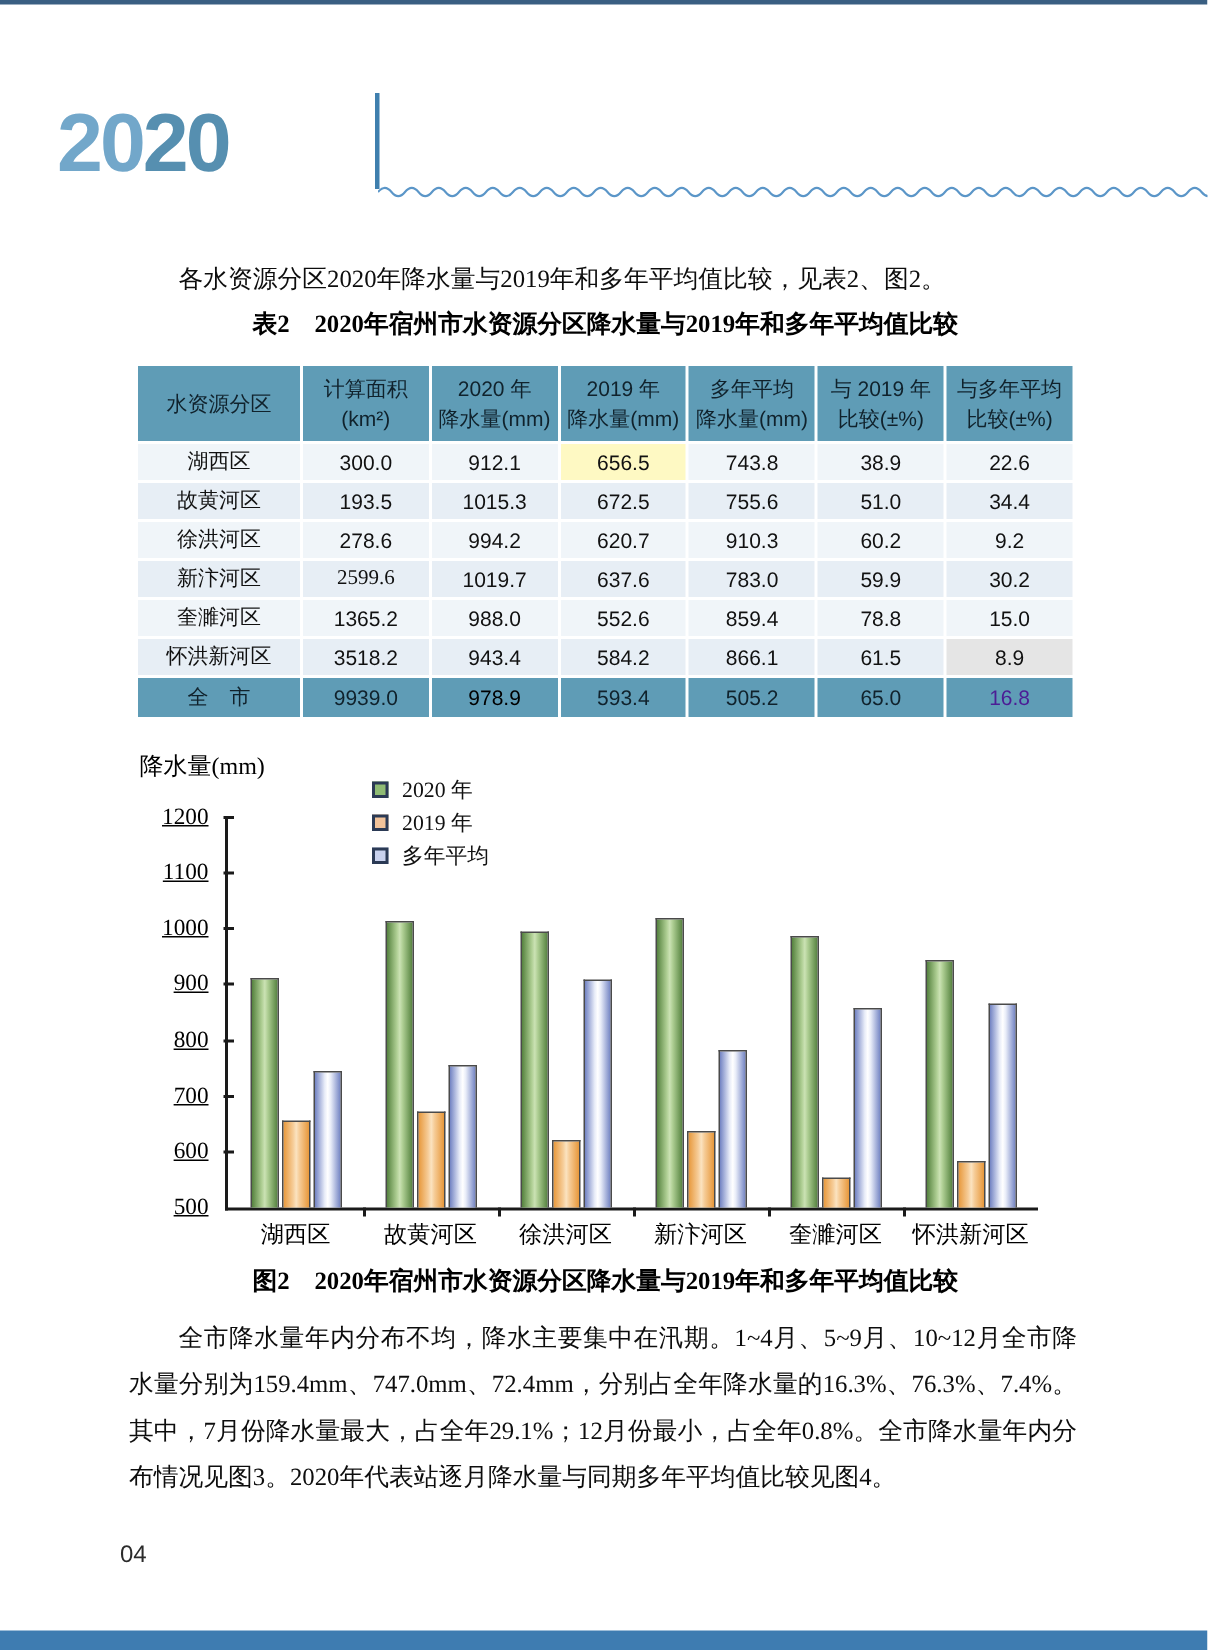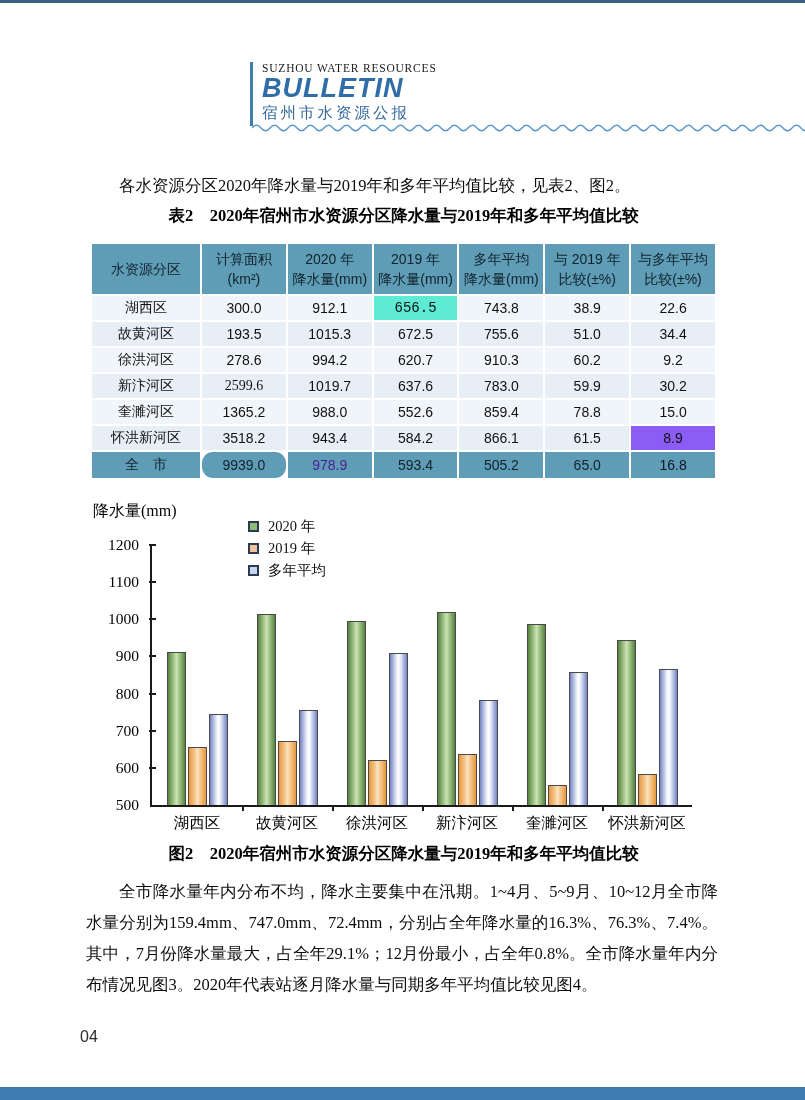--- a/index.html
+++ b/index.html
@@ -54,44 +54,40 @@
   .legend-row{display:flex;align-items:center;height:22px;}
   .legend-swatch{width:11px;height:11px;border:2px solid #2b3a55;margin-right:9px;box-sizing:border-box;}
   .legend-label{font-size:14.5px;color:#111;font-family:"Liberation Serif",serif;}
 
   
   .chart{position:absolute;left:85px;top:495px;width:630px;height:345px;}
   .chart-ylabel{position:absolute;left:8px;top:6px;font-size:16px;color:#000;}
   .plot{position:absolute;left:65px;top:50px;width:540px;height:260px;
     border-left:2px solid #1a1a1a;border-bottom:2px solid #1a1a1a;box-sizing:content-box;}
   .ytick-label{position:absolute;width:46px;text-align:right;font-size:15.5px;color:#000;
-    font-family:"Liberation Serif",serif;}
+    font-family:"Liberation Serif",serif;text-decoration:underline;}
   .ytick-mark{position:absolute;height:2px;width:7px;background:#1a1a1a;}
   .xtick-mark{position:absolute;width:2px;height:6px;background:#1a1a1a;}
   .bar{position:absolute;bottom:0;width:19px;border:1px solid #4a4a4a;box-sizing:border-box;border-bottom:none;}
   .xlabel{position:absolute;top:268px;text-align:center;font-size:15.5px;color:#000;white-space:nowrap;}
 
   .fig-caption{position:absolute;left:90px;top:843px;width:627px;text-align:center;
     font-weight:bold;font-size:16.5px;color:#000;}
 
   .page-number{position:absolute;left:80px;top:1028px;font-size:16px;color:#2b2b2b;
     font-family:"Liberation Sans","DejaVu Sans",sans-serif;}
 </style>
 </head>
 <body>
 
 <div class="top-line"></div>
 
 <div class="masthead">
+  <div class="logo-year"><span class="y1">20</span><span class="y2">20</span></div>
   <div class="masthead-divider"></div>
-  <div class="masthead-text">
-    <div class="mh-en-small">SUZHOU WATER RESOURCES</div>
-    <div class="mh-en-big">BULLETIN</div>
-    <div class="mh-cn">宿州市水资源公报</div>
-  </div>
   <svg class="wave-svg" width="558" height="10" viewBox="0 0 558 10">
     <path id="wave-path" d="M0,5 q4.5,-5.5 9,0 q4.5,5.5 9,0 q4.5,-5.5 9,0 q4.5,5.5 9,0 q4.5,-5.5 9,0 q4.5,5.5 9,0 q4.5,-5.5 9,0 q4.5,5.5 9,0 q4.5,-5.5 9,0 q4.5,5.5 9,0 q4.5,-5.5 9,0 q4.5,5.5 9,0 q4.5,-5.5 9,0 q4.5,5.5 9,0 q4.5,-5.5 9,0 q4.5,5.5 9,0 q4.5,-5.5 9,0 q4.5,5.5 9,0 q4.5,-5.5 9,0 q4.5,5.5 9,0 q4.5,-5.5 9,0 q4.5,5.5 9,0 q4.5,-5.5 9,0 q4.5,5.5 9,0 q4.5,-5.5 9,0 q4.5,5.5 9,0 q4.5,-5.5 9,0 q4.5,5.5 9,0 q4.5,-5.5 9,0 q4.5,5.5 9,0 q4.5,-5.5 9,0 q4.5,5.5 9,0 q4.5,-5.5 9,0 q4.5,5.5 9,0 q4.5,-5.5 9,0 q4.5,5.5 9,0 q4.5,-5.5 9,0 q4.5,5.5 9,0 q4.5,-5.5 9,0 q4.5,5.5 9,0 q4.5,-5.5 9,0 q4.5,5.5 9,0 q4.5,-5.5 9,0 q4.5,5.5 9,0 q4.5,-5.5 9,0 q4.5,5.5 9,0 q4.5,-5.5 9,0 q4.5,5.5 9,0 q4.5,-5.5 9,0 q4.5,5.5 9,0 q4.5,-5.5 9,0 q4.5,5.5 9,0 q4.5,-5.5 9,0 q4.5,5.5 9,0 q4.5,-5.5 9,0 q4.5,5.5 9,0 q4.5,-5.5 9,0 q4.5,5.5 9,0 q4.5,-5.5 9,0 q4.5,5.5 9,0 q4.5,-5.5 9,0 q4.5,5.5 9,0" fill="none" stroke="#5b96c8" stroke-width="1.4"></path>
   </svg>
 </div>
 
 <div class="para p1">各水资源分区2020年降水量与2019年和多年平均值比较，见表2、图2。</div>
 
 <div class="tbl-title">表2　2020年宿州市水资源分区降水量与2019年和多年平均值比较</div>
 
 <table class="data">
@@ -133,21 +129,21 @@
           <div>与多年平均</div>
           <div>比较(±%)</div>
         </th>
       </tr>
     </thead>
   <tbody id="tbl-body">
       <tr>
         <td style="background: rgb(240, 245, 249);">湖西区</td>
         <td style="background: rgb(240, 245, 249);">300.0</td>
         <td style="background: rgb(240, 245, 249);">912.1</td>
-        <td style="background: #5eead4; font-family: Liberation Mono, monospace;">656.5</td>
+        <td style="background: #fef9c3;">656.5</td>
         <td style="background: rgb(240, 245, 249);">743.8</td>
         <td style="background: rgb(240, 245, 249);">38.9</td>
         <td style="background: rgb(240, 245, 249);">22.6</td>
       </tr>
       <tr>
         <td style="background: rgb(231, 238, 245);">故黄河区</td>
         <td style="background: rgb(231, 238, 245);">193.5</td>
         <td style="background: rgb(231, 238, 245);">1015.3</td>
         <td style="background: rgb(231, 238, 245);">672.5</td>
         <td style="background: rgb(231, 238, 245); text-align: center;">755.6</td>
@@ -181,30 +177,30 @@
         <td style="background: rgb(240, 245, 249);">78.8</td>
         <td style="background: rgb(240, 245, 249);">15.0</td>
       </tr>
       <tr>
         <td style="background: rgb(231, 238, 245);">怀洪新河区</td>
         <td style="background: rgb(231, 238, 245);">3518.2</td>
         <td style="background: rgb(231, 238, 245);">943.4</td>
         <td style="background: rgb(231, 238, 245);">584.2</td>
         <td style="background: rgb(231, 238, 245);">866.1</td>
         <td style="background: rgb(231, 238, 245);">61.5</td>
-        <td style="background: #8b5cf6;">8.9</td>
+        <td style="background: #e5e5e5;">8.9</td>
       </tr>
       <tr>
         <td style="background: rgb(95, 156, 182); color: rgb(16, 34, 44); height: 26px;">全　市</td>
-        <td style="background: rgb(95, 156, 182); color: rgb(16, 34, 44); height: 26px; border-radius: 11px;">9939.0</td>
-        <td style="background: rgb(95, 156, 182); color: #4c1d95; height: 14px;">978.9</td>
+        <td style="background: rgb(95, 156, 182); color: rgb(16, 34, 44); height: 26px;">9939.0</td>
+        <td style="background: rgb(95, 156, 182); color: #000000; height: 14px;">978.9</td>
         <td style="background: rgb(95, 156, 182); color: rgb(16, 34, 44); height: 26px;">593.4</td>
         <td style="background: rgb(95, 156, 182); color: rgb(16, 34, 44); height: 26px;">505.2</td>
         <td style="background: rgb(95, 156, 182); color: rgb(16, 34, 44); height: 26px;">65.0</td>
-        <td style="background: rgb(95, 156, 182); color: #0f172a; height: 26px;">16.8</td>
+        <td style="background: rgb(95, 156, 182); color: #4c1d95; height: 26px;">16.8</td>
       </tr>
     </tbody>
 </table>
 
 <div class="chart">
   <div class="chart-ylabel">降水量(mm)</div>
   <div class="legend" style="left:163px;top:20px;" id="legend">
       <div class="legend-row">
         <span class="legend-swatch" style="background: rgb(143, 188, 116);"></span>
         <span class="legend-label">2020 年</span>

